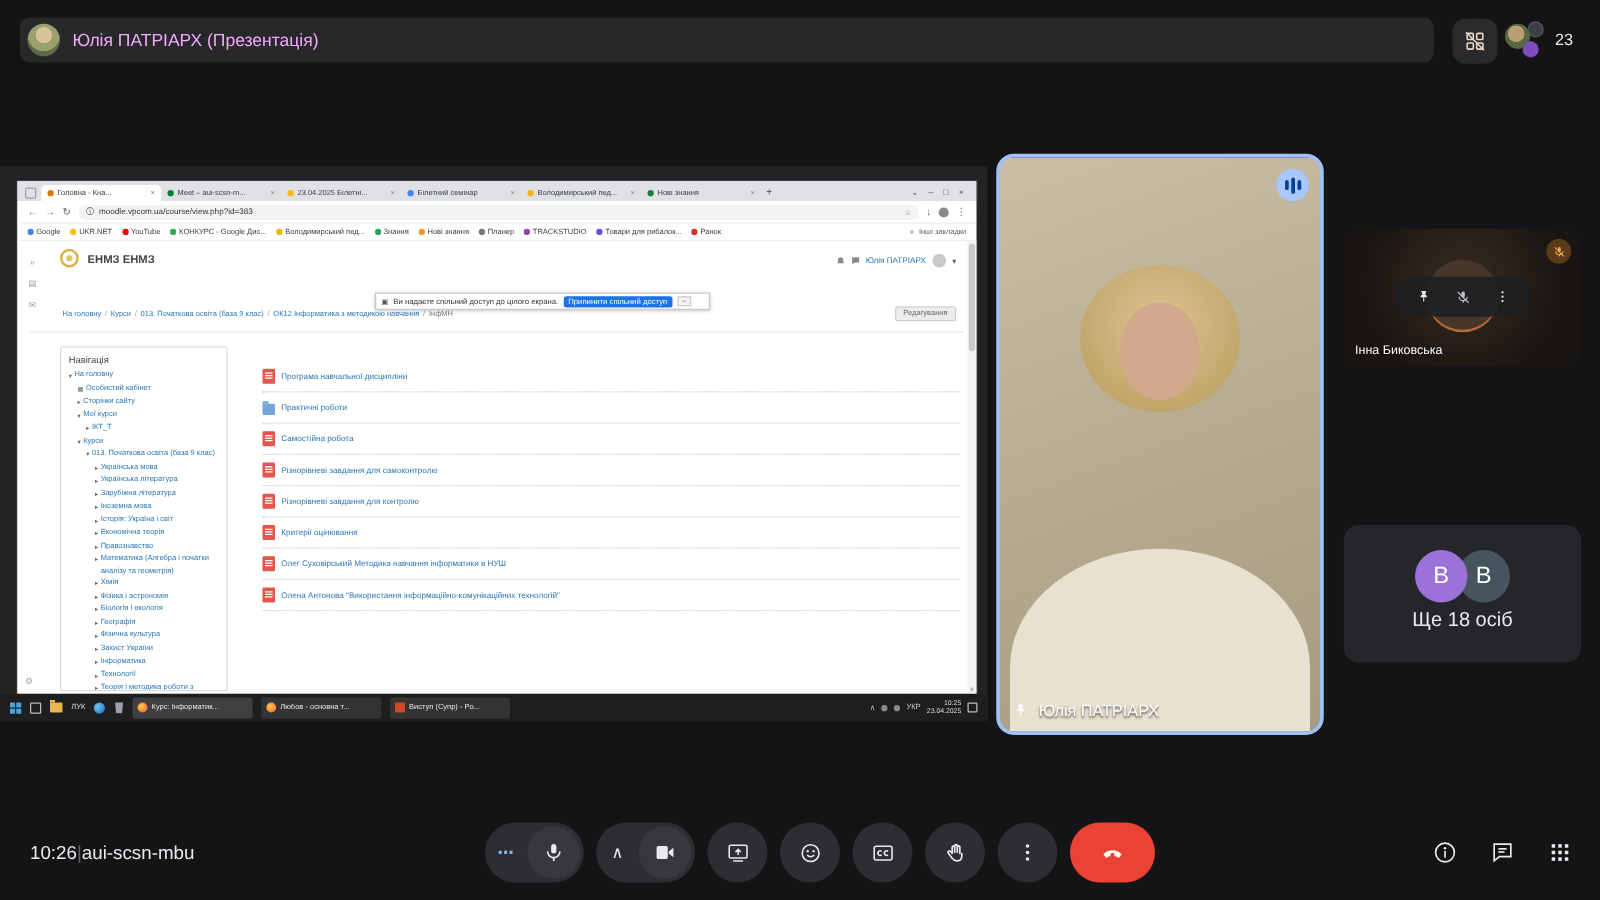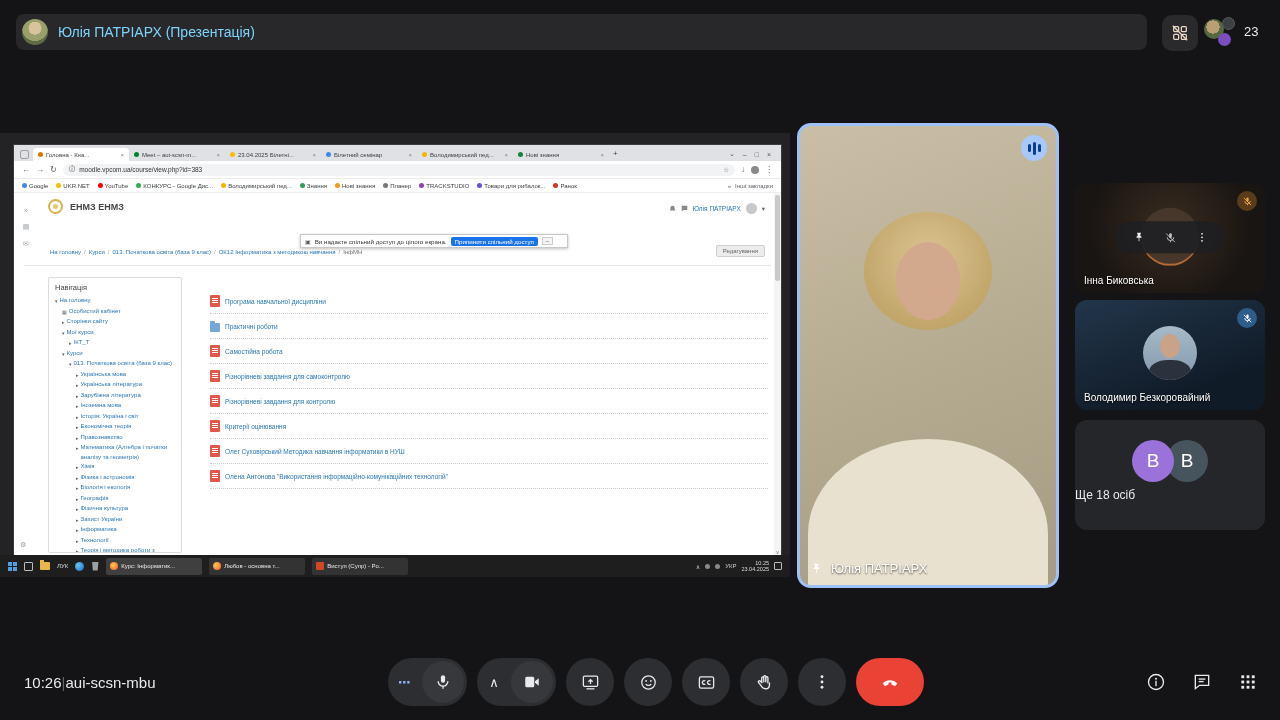--- a/index.html
+++ b/index.html
@@ -3,21 +3,21 @@
 <meta charset="utf-8">
 <style>
   *{margin:0;padding:0;box-sizing:border-box;}
   html,body{width:1280px;height:720px;overflow:hidden;background:#141416;}
   body{font-family:"Liberation Sans","DejaVu Sans",sans-serif;}
   #app{position:relative;width:1280px;height:720px;background:#141416;overflow:hidden;}
 
   
   .topbar{position:absolute;left:16px;top:14px;width:1131px;height:36px;background:#28282b;border-radius:8px;display:flex;align-items:center;padding-left:6px;}
   .topbar .av{width:26px;height:26px;border-radius:50%;background:radial-gradient(circle at 50% 35%,#d8c49a 0 30%,#9aa06b 31% 60%,#5f6b45 61%);}
-  .topbar .ttl{margin-left:10px;font-size:14px;color:#7dd3fc;}
+  .topbar .ttl{margin-left:10px;font-size:14px;color:#f0abfc;}
   .viewbtn{position:absolute;left:1162px;top:15px;width:36px;height:36px;border-radius:10px;background:#2a2a2d;display:flex;align-items:center;justify-content:center;}
   .cluster{position:absolute;left:1204px;top:17px;width:34px;height:31px;}
   .cluster .c1{position:absolute;left:0;top:2px;width:20px;height:20px;border-radius:50%;background:radial-gradient(circle at 45% 40%,#b99e76 0 40%,#55683f 41%);}
   .cluster .c2{position:absolute;left:18px;top:0;width:13px;height:13px;border-radius:50%;background:#3c4043;border:1px solid #565a5e;}
   .cluster .c3{position:absolute;left:14px;top:16px;width:13px;height:13px;border-radius:50%;background:#7c4dbe;}
   .pcount{position:absolute;left:1244px;top:24px;font-size:13px;color:#e8eaed;}
 
   
   .screen{position:absolute;left:0;top:133px;width:790px;height:444px;background:#232325;}
   .browser{position:absolute;left:14px;top:12px;width:767px;height:410px;background:#fff;display:flex;flex-direction:column;box-shadow:0 0 0 1px #3b3b3e;}
@@ -147,21 +147,21 @@
   .t3{top:300px;background:linear-gradient(160deg,#22364a,#101b28 75%);}
   .t3 .pav{position:absolute;left:50%;top:26px;transform:translateX(-50%);width:54px;height:54px;border-radius:50%;overflow:hidden;background:linear-gradient(#a7bac9,#8298ab);}
   .t3 .pface{position:absolute;left:50%;top:8px;transform:translateX(-50%);width:20px;height:24px;border-radius:50%;background:#c8a38a;}
   .t3 .pbody{position:absolute;left:50%;bottom:-6px;transform:translateX(-50%);width:42px;height:26px;border-radius:45% 45% 0 0;background:#2c323d;}
   .t3 .mutebadge{background:#2f5d8a;}
   .t4{top:420px;background:#252629;}
   .t4 .avrow{position:absolute;left:50%;top:20px;transform:translateX(-50%);display:flex;}
   .t4 .bav{width:42px;height:42px;border-radius:50%;display:flex;align-items:center;justify-content:center;font-size:19px;color:#fff;}
   .t4 .bav1{background:#9b72d9;z-index:2;}
   .t4 .bav2{background:#46555d;margin-left:-8px;}
-  .t4 .more{position:absolute;left:0;right:0;top:68px;font-size:12px;color:#e8eaed;}
+  .t4 .more{position:absolute;left:0;right:0;top:68px;text-align:center;font-size:16px;color:#e8eaed;}
 
   
   .bbleft{position:absolute;left:24px;top:674px;display:flex;align-items:center;color:#e8eaed;font-size:15px;}
   .bbleft .sep{color:#5f6368;}
   .controls{position:absolute;left:388px;top:658px;display:flex;align-items:center;gap:10px;}
   .cpill{height:48px;border-radius:24px;background:#2d2e31;display:flex;align-items:center;}
   .cpill .pre{width:34px;text-align:center;font-size:13px;}
   .dots3{color:#8ab4f8;letter-spacing:1px;font-weight:bold;}
   .chev{color:#e8eaed;font-size:10px;}
   .cbtn{width:42px;height:42px;border-radius:50%;background:#37383b;display:flex;align-items:center;justify-content:center;margin:3px 3px 3px 0;}
@@ -617,37 +617,20 @@
             <rect x="9.5" y="3.5" width="5" height="9" rx="2.5" fill="#eba94f" stroke="none"></rect>
             <path d="M6 11a6 6 0 0 0 12 0"></path>
             <line x1="12" y1="17" x2="12" y2="20"></line>
             <line x1="4" y1="4" x2="20" y2="20"></line>
           </g>
         </svg>
     </div>
     <div class="nm">Інна Биковська</div>
   </div>
 
-  <div class="tile t3">
-    <div class="pav">
-      <div class="pface"></div>
-      <div class="pbody"></div>
-    </div>
-    <div class="mutebadge">
-      <svg width="11" height="11" viewBox="0 0 24 24">
-          <g stroke="#ffffff" stroke-width="2" fill="none">
-            <rect x="9.5" y="3.5" width="5" height="9" rx="2.5" fill="#fff" stroke="none"></rect>
-            <path d="M6 11a6 6 0 0 0 12 0"></path>
-            <line x1="12" y1="17" x2="12" y2="20"></line>
-            <line x1="4" y1="4" x2="20" y2="20"></line>
-          </g>
-        </svg>
-    </div>
-    <div class="nm">Володимир Безкоровайний</div>
-  </div>
 
   <div class="tile t4">
     <div class="avrow">
       <div class="bav bav1">B</div>
       <div class="bav bav2">B</div>
     </div>
     <div class="more">Ще 18 осіб</div>
   </div>
 
   <div class="bbleft">

